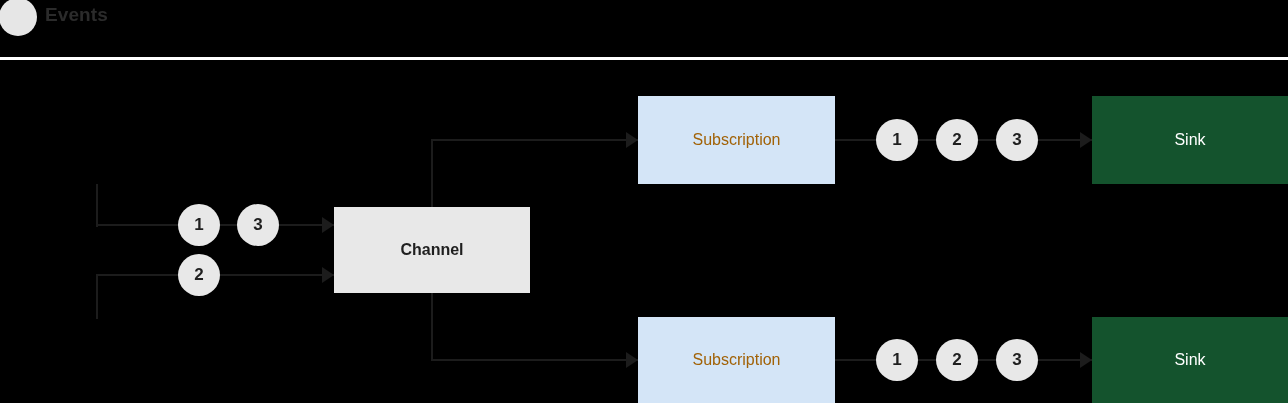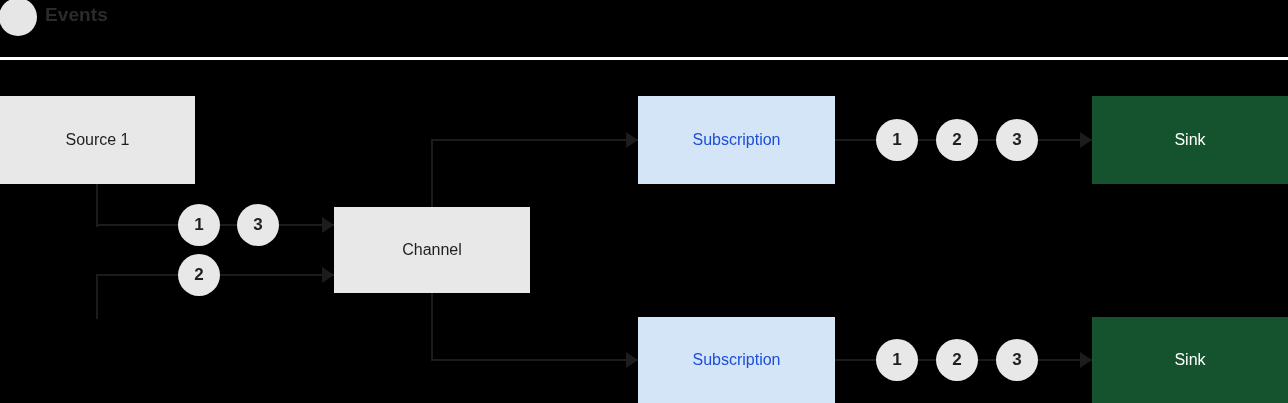--- a/index.html
+++ b/index.html
@@ -56,21 +56,21 @@
     font-size: 16px;
     line-height: 1.2;
     box-sizing: border-box;
   }
   .node-gray {
     background: #e8e8e8;
     color: #1f1f1f;
   }
   .node-lightblue {
     background: #d4e5f7;
-    color: #1d4ed8;
+    color: #a16207;
   }
   .node-blue {
     background: #14532d;
     color: #ffffff;
   }
 
   
   .line-h {
     position: absolute;
     height: 2px;
@@ -129,26 +129,23 @@
   <div class="line-v" style="left:431px; top:291px; height:70px;"></div>
   <div class="line-h" style="left:431px; top:359px; width:207px;"></div>
   <div class="arrow-head" style="left:626px; top:352px;"></div>
 
   <div class="line-h" style="left:835px; top:139px; width:257px;"></div>
   <div class="arrow-head" style="left:1080px; top:132px;"></div>
 
   <div class="line-h" style="left:835px; top:359px; width:257px;"></div>
   <div class="arrow-head" style="left:1080px; top:352px;"></div>
 
-  <div class="node node-gray" style="left:0px; top:96px; width:195px; height:88px;">
-    <span>Source 1</span>
-  </div>
 
 
-  <div class="node node-gray" style="left:334px; top:207px; width:196px; height:86px;">
+  <div class="node node-gray" style="left:334px; top:207px; width:196px; height:86px;font-weight:bold;">
     <span>Channel</span>
   </div>
 
   <div class="node node-lightblue" style="left:638px; top:96px; width:197px; height:88px;">
     <span>Subscription</span>
   </div>
 
   <div class="node node-lightblue" style="left:638px; top:317px; width:197px; height:86px;">
     <span>Subscription</span>
   </div>

